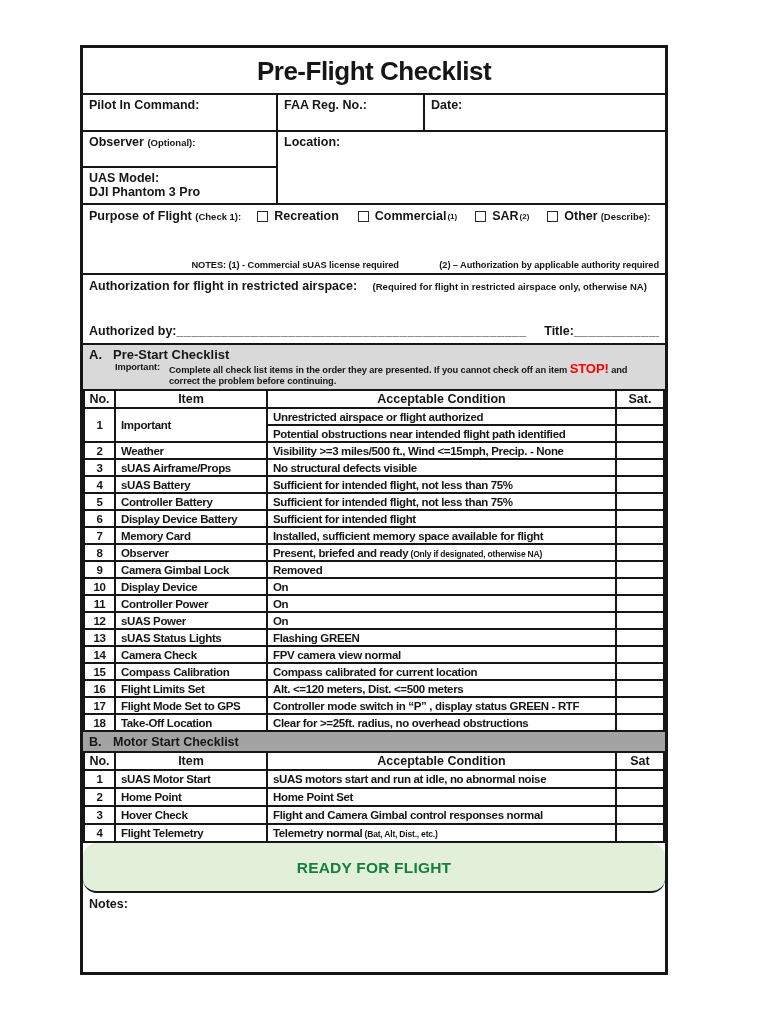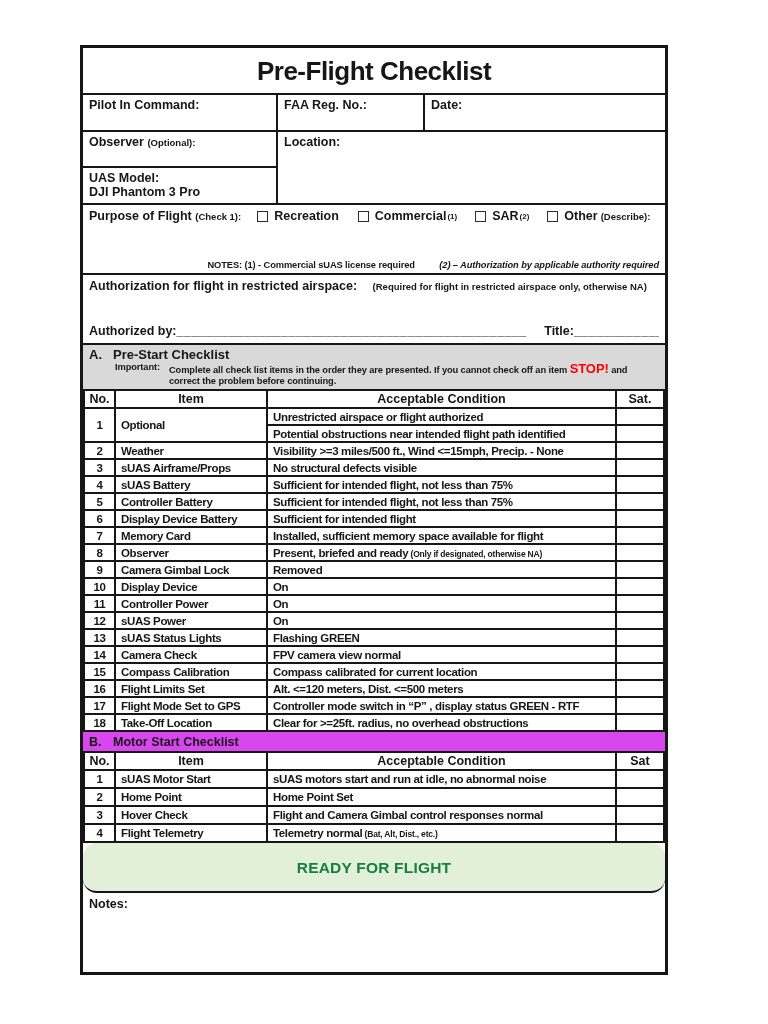--- a/index.html
+++ b/index.html
@@ -32,21 +32,21 @@
   .purpose { height: 70px; border-bottom: 2px solid #161616; padding: 4px 6px 3px;
     display: flex; flex-direction: column; text-align: right; }
   .purpose-row { display: flex; align-items: center; font-size: 12.5px; white-space: nowrap; }
   .purpose-opts { display: flex; align-items: center; margin-left: 16px; gap: 18px; }
   .opt { display: inline-flex; align-items: center; }
   .cb { display: inline-block; width: 11px; height: 11px; border: 1.5px solid #2a2a2a;
     background: #fff; margin-right: 6px; flex: 0 0 auto; }
   .opt sup { font-size: 8px; margin-left: 1px; }
   .opt-note { font-size: 9.5px; margin-left: 3px; }
   .notes-line { margin-top: auto; font-size: 9.3px; letter-spacing: -0.1px; }
-  .notes-line .n2 { margin-left: 22px; font-style: italic; }
+  .notes-line .n2 { margin-left: 38px; }
 
   
   .auth { height: 70px; border-bottom: 2px solid #161616; padding: 4px 6px 5px;
     display: flex; flex-direction: column; }
   .auth-top { font-size: 12.5px; }
   .auth-top .small-inline { margin-left: 12px; }
   .auth-sign { margin-top: auto; font-size: 12.5px; white-space: nowrap; overflow: hidden; }
   .uline { letter-spacing: 0.5px; }
   .title-lbl { margin-left: 14px; }
 
@@ -174,21 +174,21 @@
       <tr>
         <th>No.</th>
         <th>Item</th>
         <th>Acceptable Condition</th>
         <th>Sat.</th>
       </tr>
     </thead>
     <tbody id="tbody-a">
         <tr>
           <td class="c-no" rowspan="2">1</td>
-          <td class="c-item" rowspan="2">Optional</td>
+          <td class="c-item" rowspan="2">Important</td>
           <td class="c-cond">Unrestricted airspace or flight authorized</td>
           <td class="c-sat"></td>
         </tr>
         <tr>
           <td class="c-cond">Potential obstructions near intended flight path identified</td>
           <td class="c-sat"></td>
         </tr>
         <tr>
           <td class="c-no" rowspan="1">2</td>
           <td class="c-item" rowspan="1">Weather</td>
@@ -287,21 +287,21 @@
         </tr>
         <tr>
           <td class="c-no" rowspan="1">18</td>
           <td class="c-item" rowspan="1">Take-Off Location</td>
           <td class="c-cond">Clear for &gt;=25ft. radius, no overhead obstructions</td>
           <td class="c-sat"></td>
         </tr>
       </tbody>
   </table>
 
-  <div class="band band-b" style="background: #d946ef;">
+  <div class="band band-b" style="background: #a3a3a3;">
     <span class="band-prefix">B.</span><span>Motor Start Checklist</span>
   </div>
 
   <table class="tbl-b">
     <colgroup>
         <col class="c1">
         <col class="c2">
         <col class="c3">
         <col class="c4">
       </colgroup>

